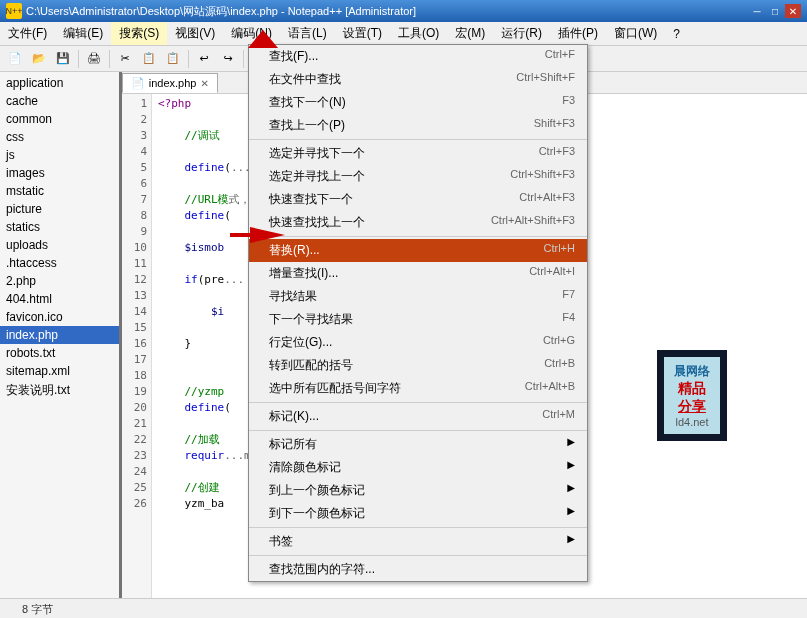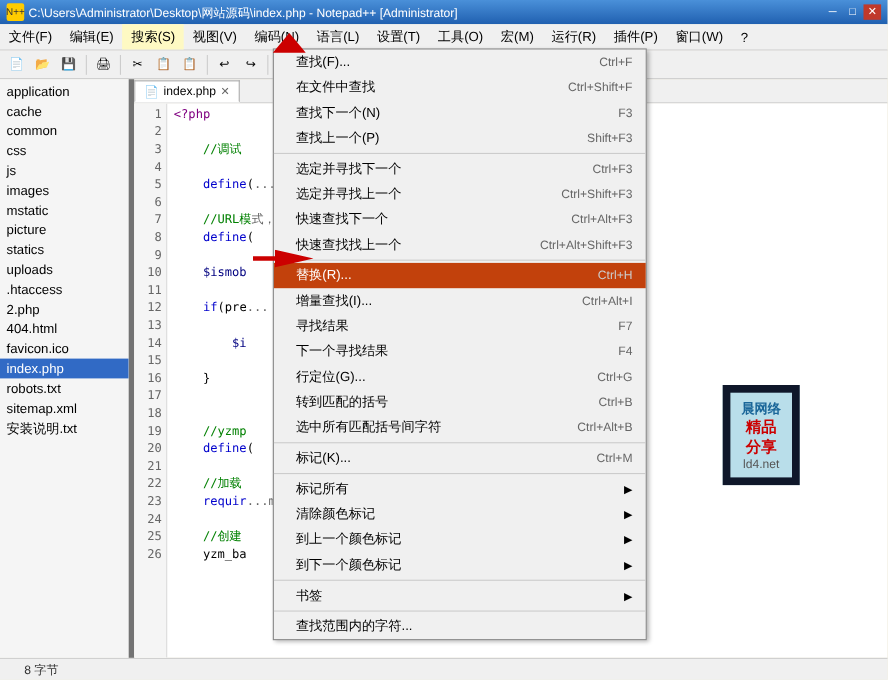--- a/index.html
+++ b/index.html
@@ -84,21 +84,21 @@
     
     .main-layout {
       display: flex;
       height: calc(618px - 22px - 22px - 26px - 22px);
     }
 
     
     .sidebar {
       width: 122px;
       background: #f5f5f5;
-      border-right: 5px solid #737373;
+      border-right: 3px solid #737373;
       overflow-y: auto;
       padding-top: 2px;
     }
     .sidebar-item {
       padding: 2px 6px;
       cursor: pointer;
       font-size: 12px;
       color: #000;
     }
     .sidebar-item.selected { background: #316ac5; color: white; }
@@ -197,21 +197,21 @@
       width: 340px;
       background: #f0f0f0;
       border: 1px solid #888;
       box-shadow: 2px 2px 4px rgba(0,0,0,0.3);
       z-index: 100;
       pointer-events: all;
     }
     .search-menu-item {
       display: flex;
       justify-content: space-between;
-      align-items: center;
+      align-items: flex-start;
       padding: 3px 12px 3px 20px;
       font-size: 12px;
       cursor: pointer;
       position: relative;
     }
     .search-menu-item.highlighted { background: #c2410c; color: white; }
     .search-menu-item .shortcut { color: #666; font-size: 11px; }
     .search-menu-item.highlighted .shortcut { color: #ccc; }
     .search-menu-sep { height: 1px; background: #ccc; margin: 2px 0; }
     .search-menu-item .arrow { font-size: 10px; }
@@ -491,16 +491,16 @@
     <polygon points="15,0 0,18 30,18" fill="#cc0000"></polygon>
   </svg>
 
   <svg style="position:absolute;top:227px;left:230px;width:55px;height:20px;z-index:200;">
     <polygon points="55,8 20,0 20,6 0,6 0,10 20,10 20,16" fill="#cc0000"></polygon>
   </svg>
 
   <div class="watermark">
     <div style="font-weight:bold;color:#1a6699;">晨网络</div>
     <div style="font-size:14px;font-weight:bold;color:#cc0000;">精品</div>
-    <div style="font-size:14px;font-weight:bold;color:#cc0000;">分享</div>
+    <div style="font-size:14px;font-weight:bold;color:#cc0000;text-decoration:underline;">分享</div>
     <div style="color:#555;font-size:11px;">ld4.net</div>
   </div>
 </div>
 
 </body></html>

